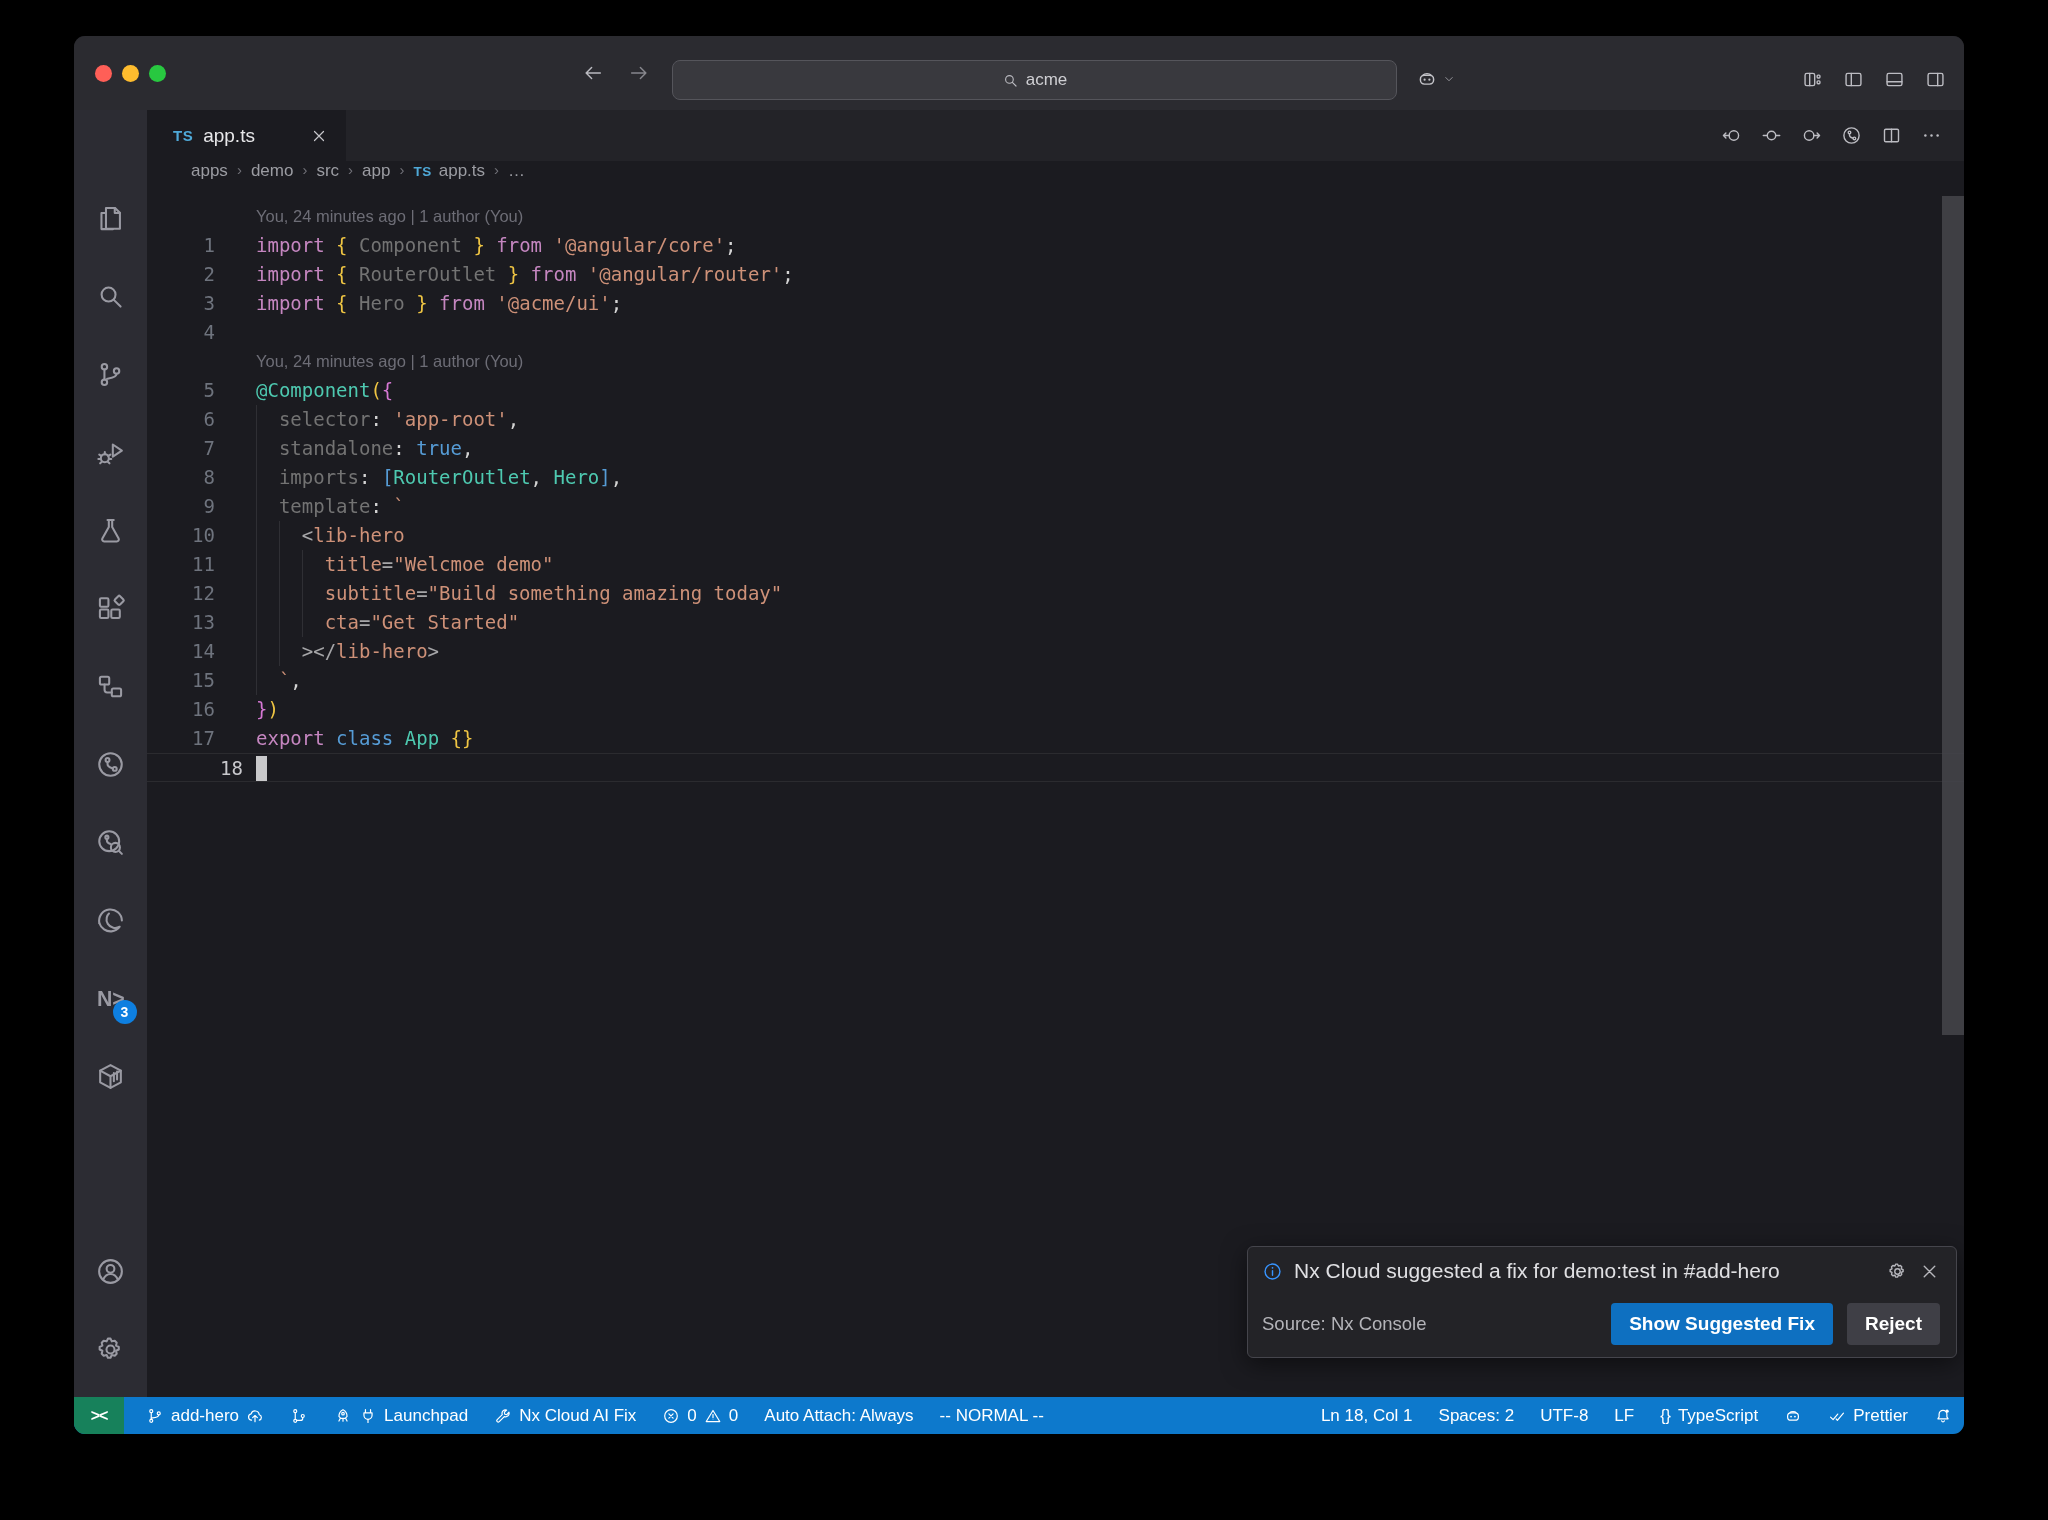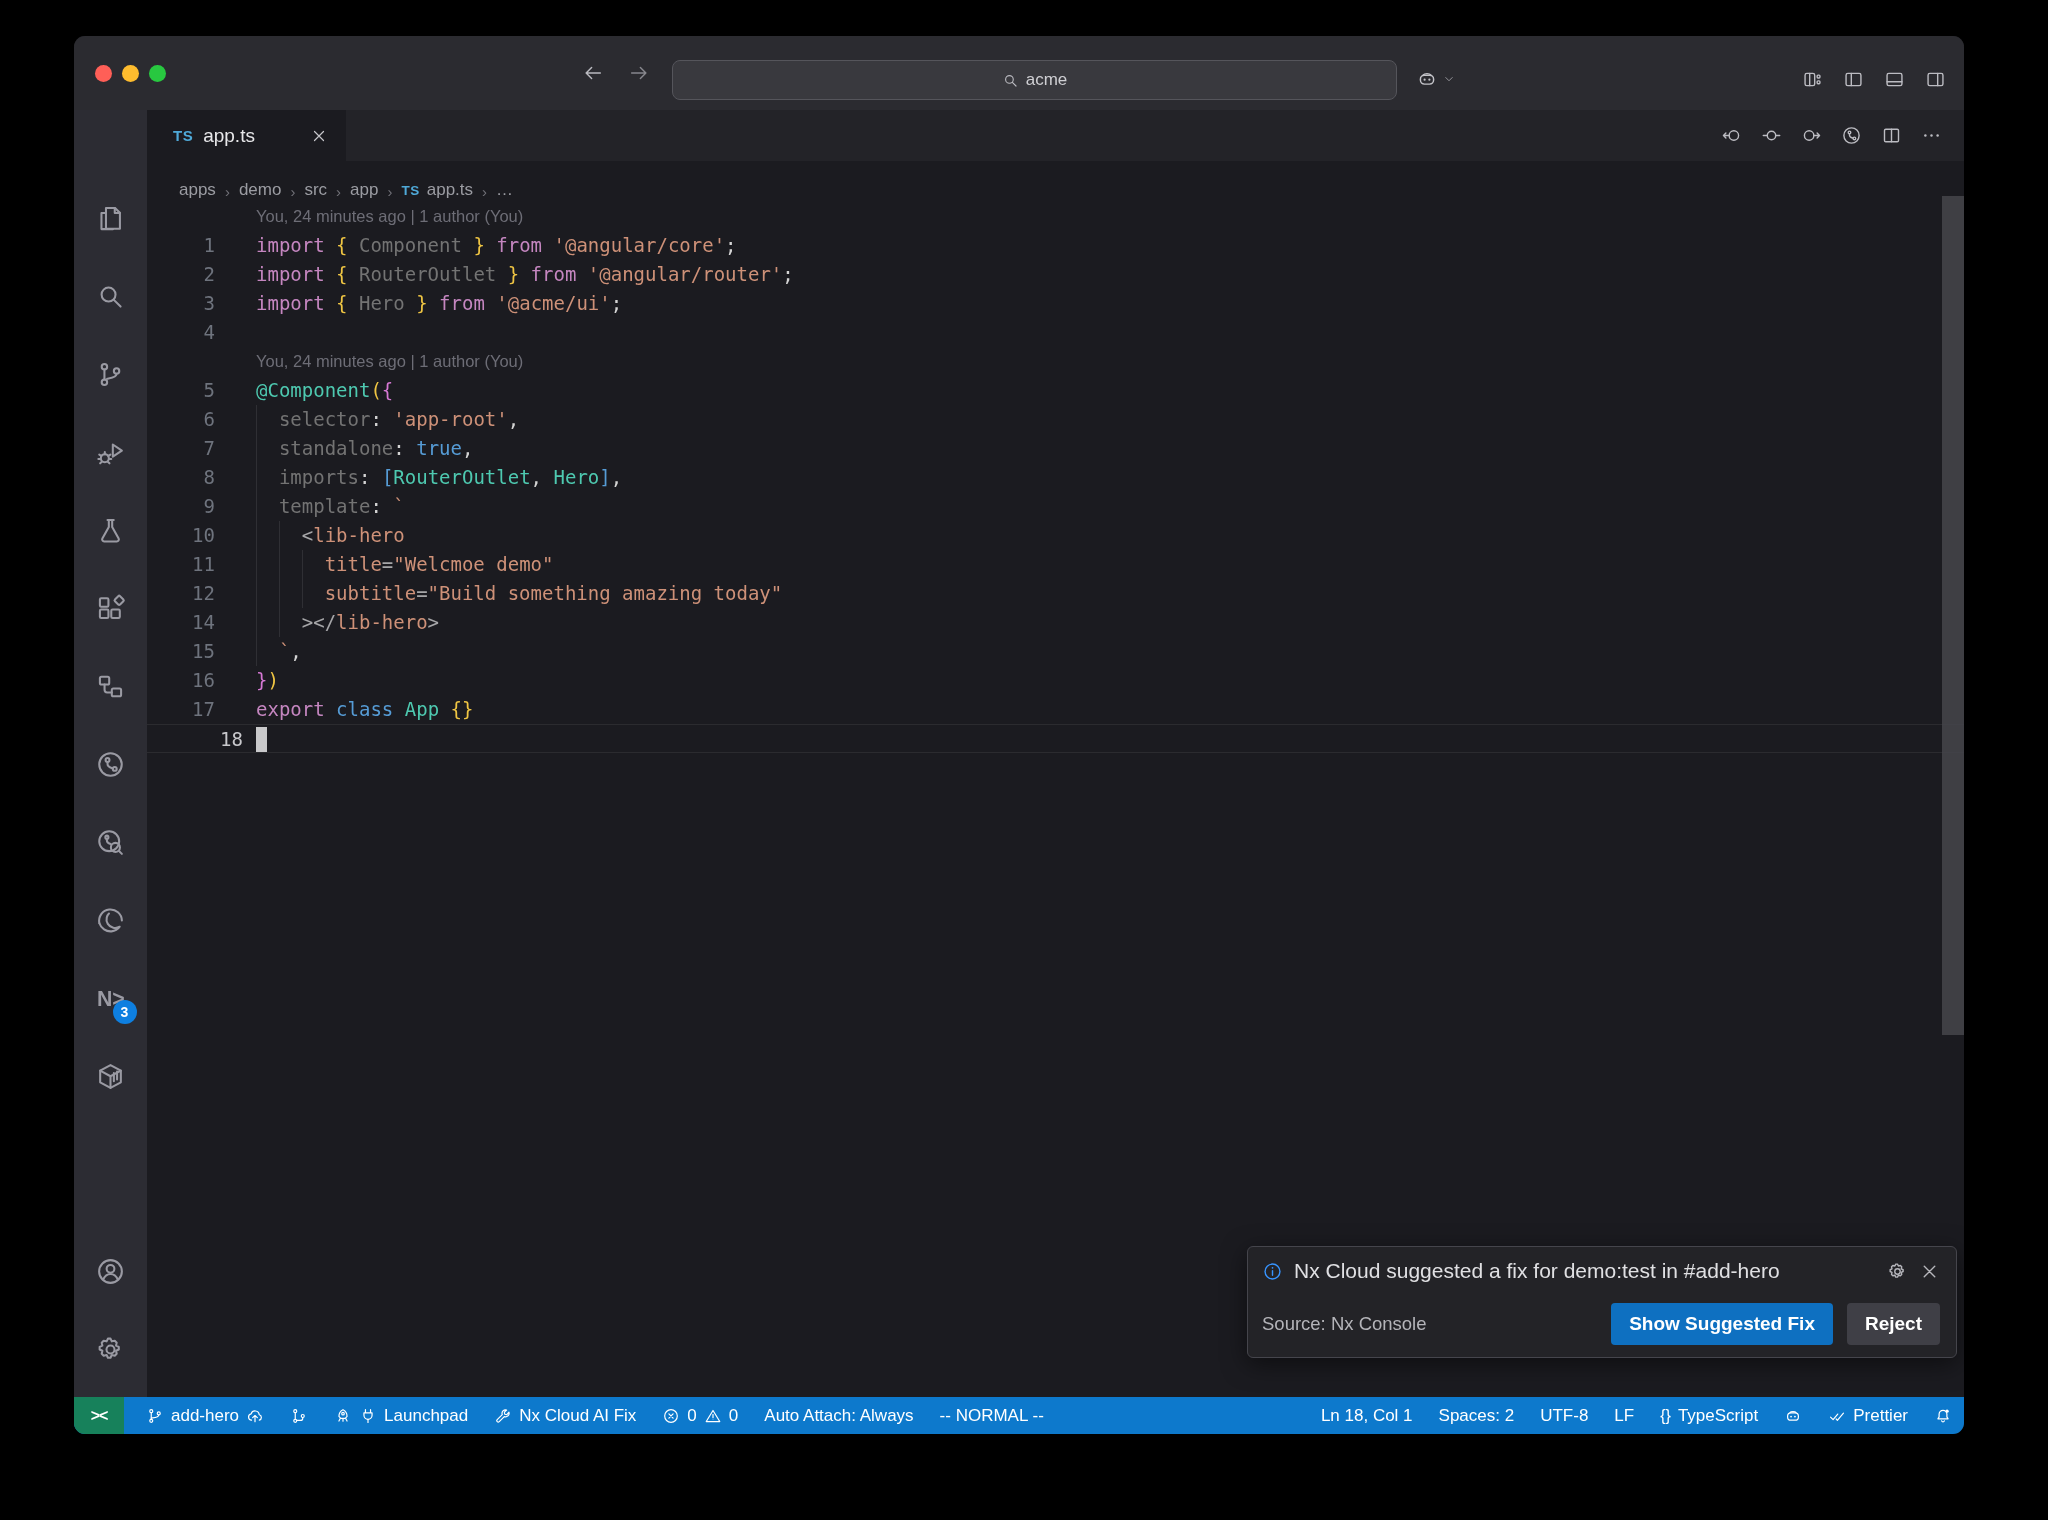--- a/index.html
+++ b/index.html
@@ -28,21 +28,21 @@
   .badge{position:absolute;right:-2px;bottom:-2px;min-width:24px;height:24px;border-radius:12px;background:#0e7fe0;color:#fff;font-size:14px;font-weight:700;display:flex;align-items:center;justify-content:center;}
   
   .editorcol{position:absolute;left:73px;top:74px;right:0;bottom:37px;background:#1b1b20;}
   .tabbar{position:absolute;left:0;top:0;right:0;height:51px;background:#232328;display:flex;}
   .tab{width:199px;height:51px;background:#1b1b20;display:flex;align-items:center;padding:0 18px 0 26px;box-sizing:border-box;gap:10px;}
   .ts-badge{color:#4fa9d8;font-weight:700;font-size:15px;letter-spacing:.5px;}
   .tab-title{color:#e8e8ea;font-size:19px;}
   .tab-close{margin-left:auto;width:18px;height:18px;color:#c6c6ca;}
   .editor-actions{margin-left:auto;display:flex;align-items:center;gap:19px;padding-right:22px;color:#bcbcc2;}
   .editor-actions .ic{width:21px;height:21px;}
-  .breadcrumb{position:absolute;left:0;top:51px;right:0;height:39px;display:flex;align-items:flex-end;padding-left:32px;gap:9px;font-size:17px;color:#9b9ca2;}
+  .breadcrumb{position:absolute;left:0;top:51px;right:0;height:39px;display:flex;align-items:flex-start;padding-left:44px;gap:9px;font-size:17px;color:#9b9ca2;}
   .breadcrumb .sep{color:#717178;font-size:15px;}
   .breadcrumb .ts-badge{font-size:13.5px;}
   .bc-file{display:flex;align-items:center;gap:7px;}
   
   .codearea{position:absolute;left:0;top:90px;right:0;bottom:0;padding-top:2px;}
   .crow{position:relative;height:29px;}
   .crow.cur{border-top:1px solid rgba(255,255,255,.07);border-bottom:1px solid rgba(255,255,255,.07);box-sizing:border-box;}
   .ln{position:absolute;left:0;top:0;width:68px;text-align:right;color:#6e737d;font:19px/29px "DejaVu Sans Mono",monospace;}
   .crow.cur .ln{color:#c8c8cc;padding-left:28px;}
   .code-text{position:absolute;left:109px;top:0;white-space:pre;font:19px/29px "DejaVu Sans Mono",monospace;color:#d4d4d4;}
@@ -352,20 +352,27 @@
           <span class="code-text"><span class="tk-pl">      </span><span class="tk-tag">title</span><span class="tk-tp">=</span><span class="tk-str">"Welcmoe demo"</span></span>
         </div>
         <div class="crow">
           <span class="ln">12</span>
           <span class="guide" style="left: 109px;"></span>
           <span class="guide" style="left: 131.88px;"></span>
           <span class="guide" style="left: 154.76px;"></span>
           <span class="code-text"><span class="tk-pl">      </span><span class="tk-tag">subtitle</span><span class="tk-tp">=</span><span class="tk-str">"Build something amazing today"</span></span>
         </div>
         <div class="crow">
+          <span class="ln">13</span>
+          <span class="guide" style="left: 109px;"></span>
+          <span class="guide" style="left: 131.88px;"></span>
+          <span class="guide" style="left: 154.76px;"></span>
+          <span class="code-text"><span class="tk-pl">      </span><span class="tk-tag">cta</span><span class="tk-tp">=</span><span class="tk-str">"Get Started"</span></span>
+        </div>
+        <div class="crow">
           <span class="ln">14</span>
           <span class="guide" style="left: 109px;"></span>
           <span class="guide" style="left: 131.88px;"></span>
           <span class="code-text"><span class="tk-pl">    </span><span class="tk-tp">&gt;&lt;/</span><span class="tk-tag">lib-hero</span><span class="tk-tp">&gt;</span></span>
         </div>
         <div class="crow">
           <span class="ln">15</span>
           <span class="guide" style="left: 109px;"></span>
           <span class="code-text"><span class="tk-pl">  </span><span class="tk-str">`</span><span class="tk-pl">,</span></span>
         </div>

